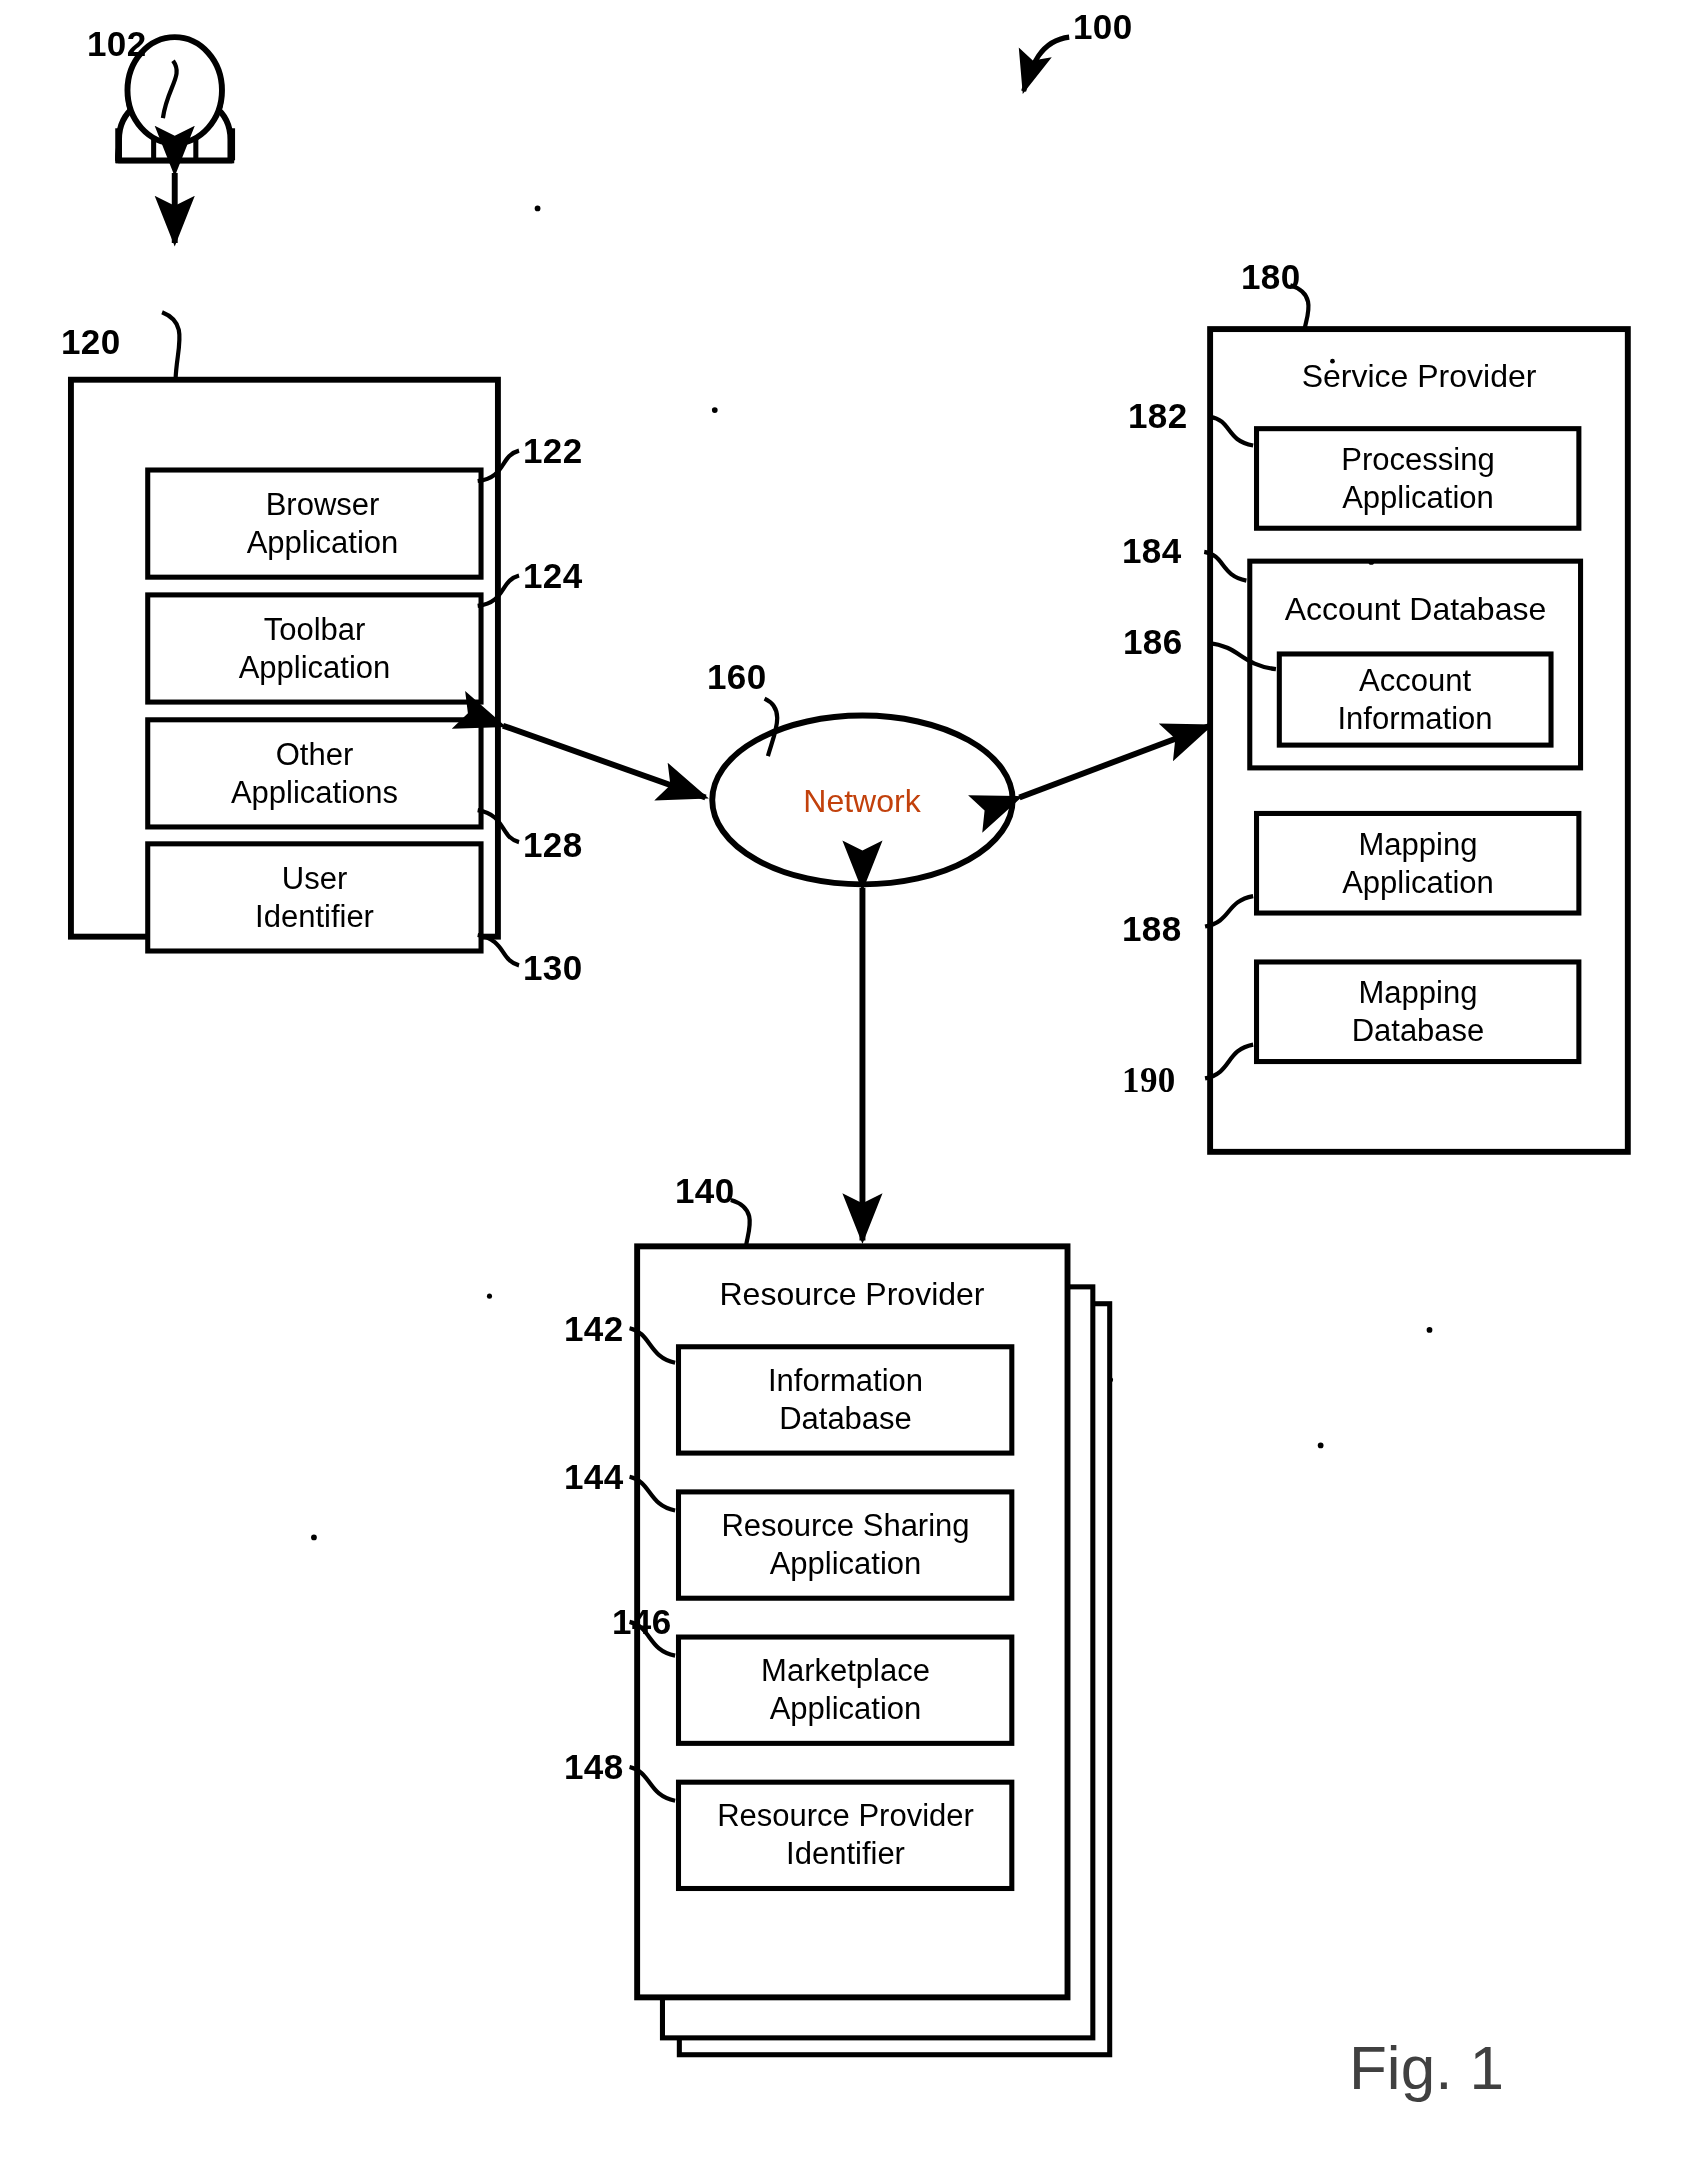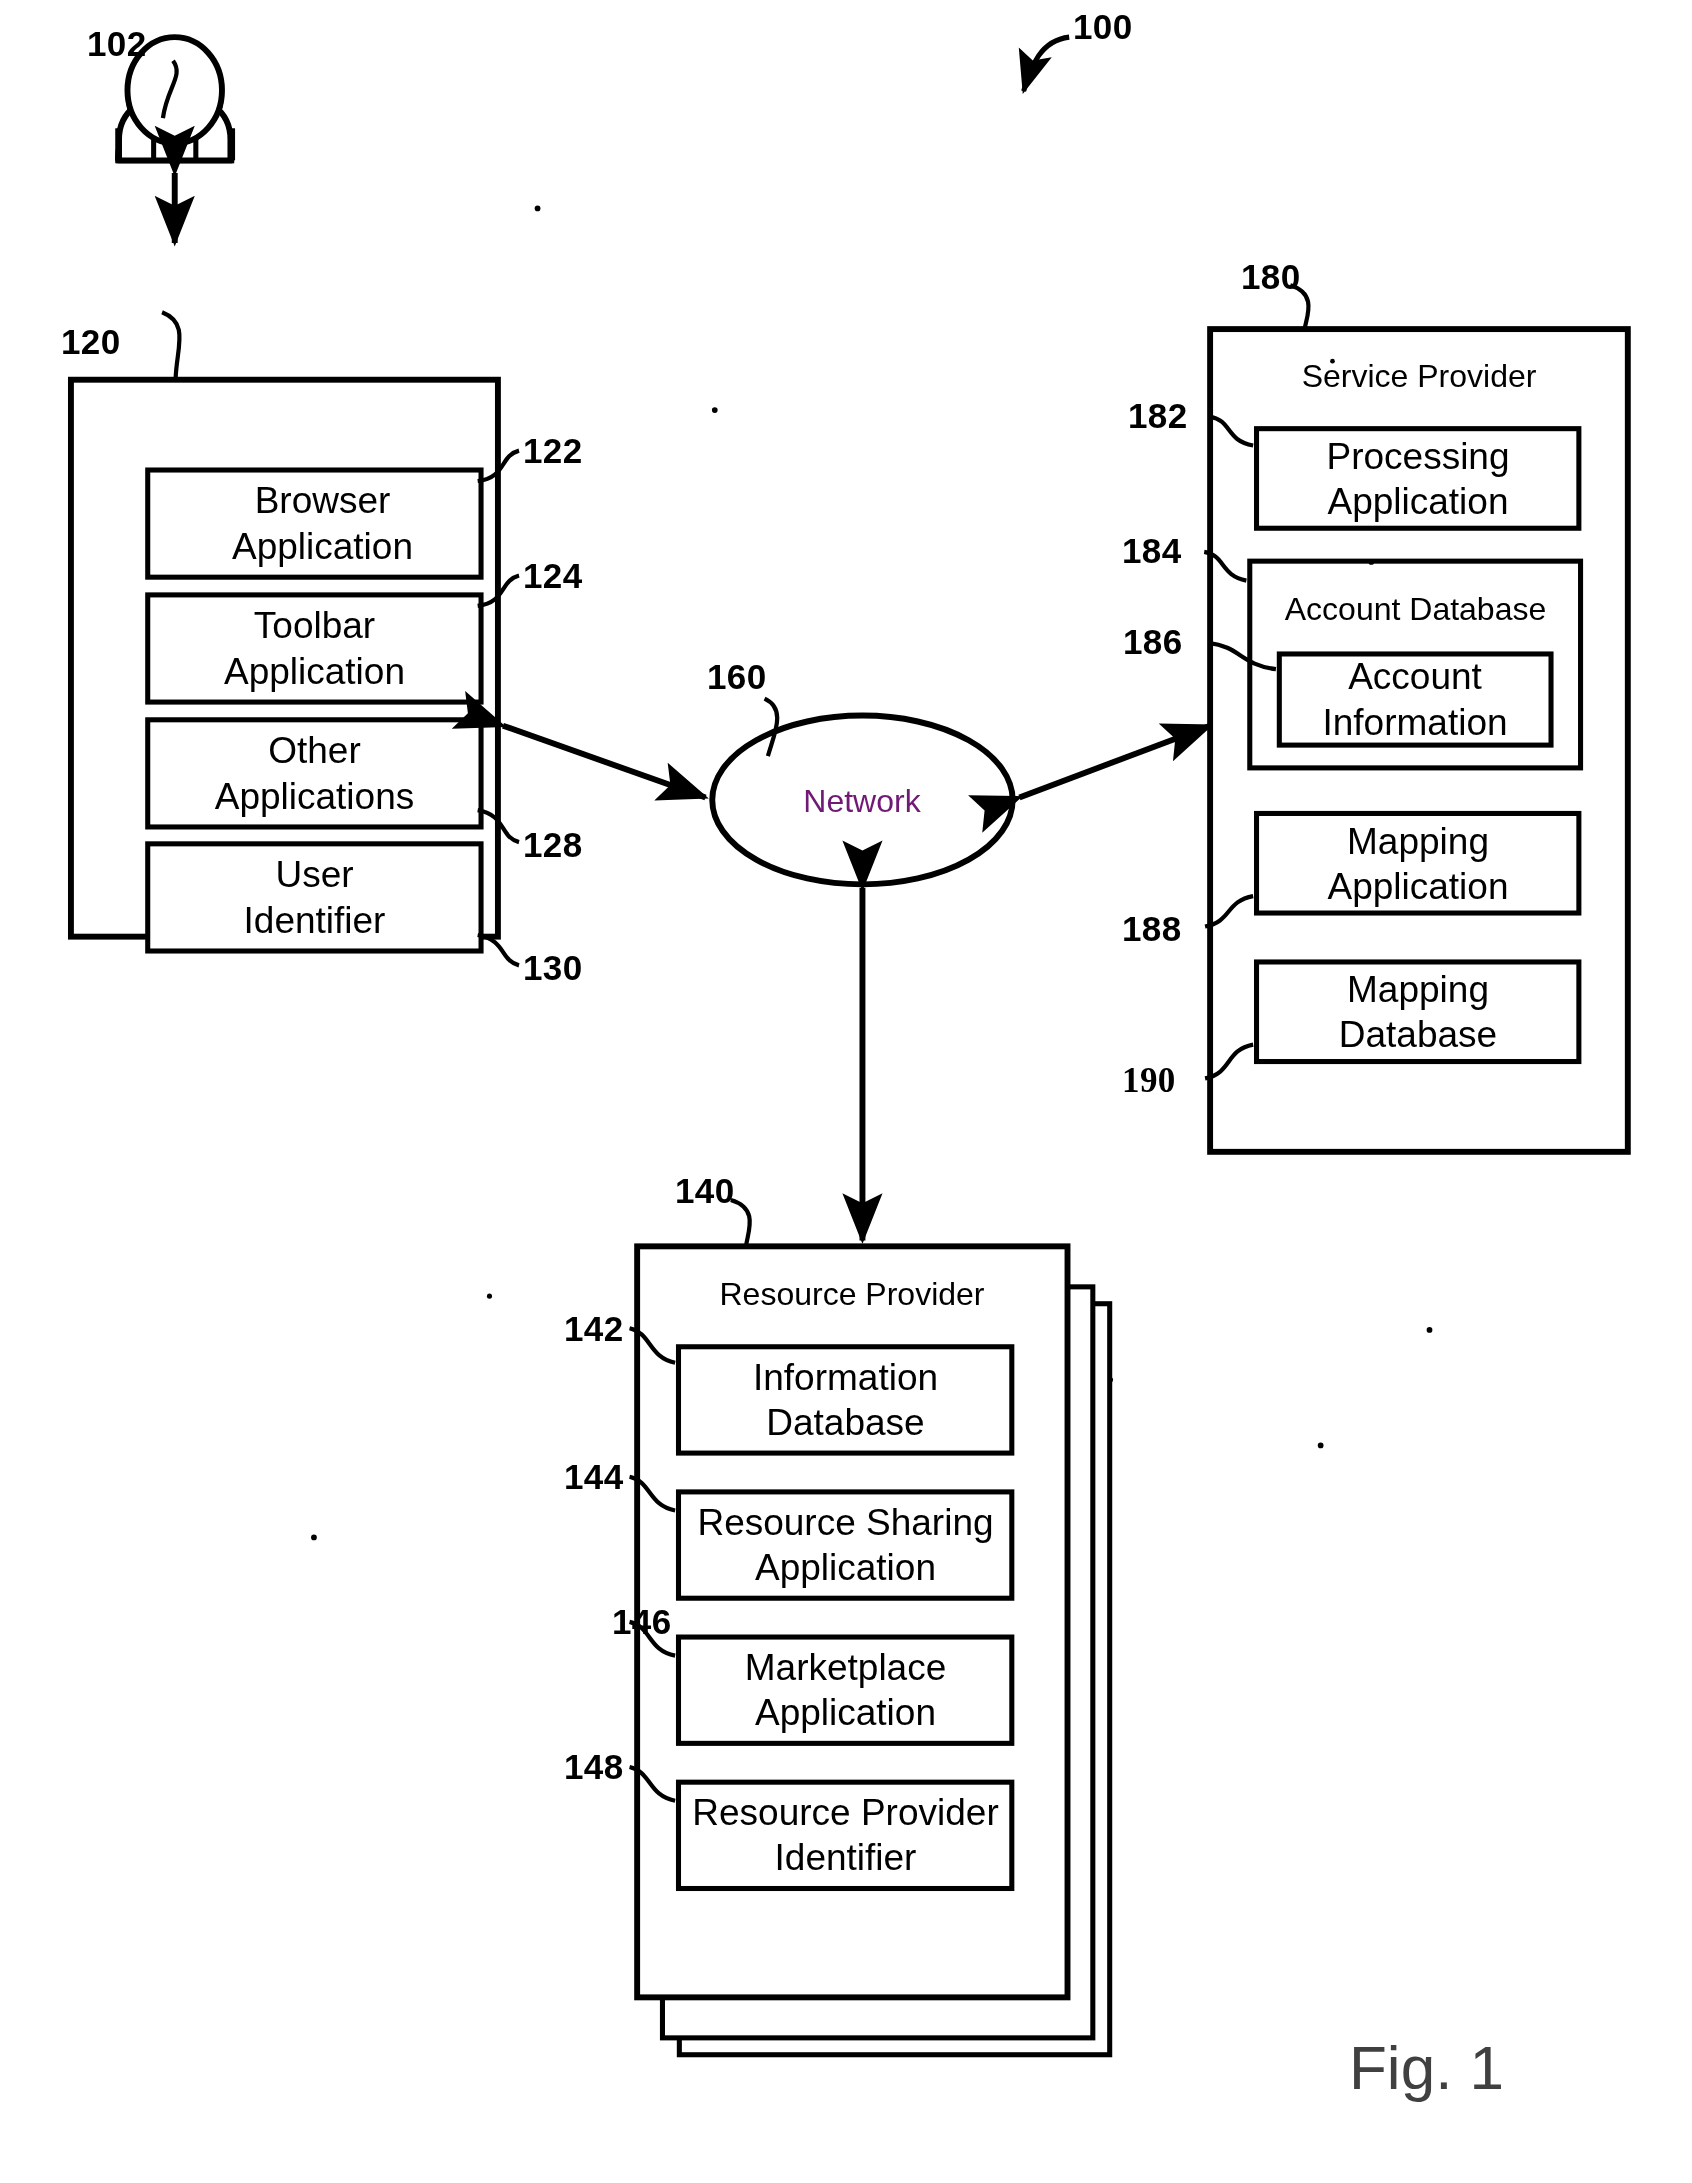--- a/index.html
+++ b/index.html
@@ -40,21 +40,21 @@
     position: absolute;
     font-size: 32px;
     font-weight: 400;
     text-align: center;
     white-space: nowrap;
     color: #000;
     font-family: "Liberation Sans", sans-serif;
   }
   .inner-label {
     position: absolute;
-    font-size: 37px;
+    font-size: 31px;
     line-height: 1.22;
     text-align: center;
     color: #000;
     font-family: "Liberation Sans", sans-serif;
     display: flex;
     flex-direction: column;
     align-items: center;
     justify-content: center;
   }
   .inner-label span { display: block; white-space: nowrap; }
@@ -64,21 +64,21 @@
     font-weight: 400;
     white-space: nowrap;
     color: #404040;
     font-family: "Liberation Sans", sans-serif;
   }
   .net-label {
     position: absolute;
     font-size: 32px;
     text-align: center;
     white-space: nowrap;
-    color: #701a75;
+    color: #c2410c;
     font-family: "Liberation Sans", sans-serif;
   }
 </style>
 </head>
 <body>
 
 <div id="figure-root">
 
   <svg class="svg-layer" viewBox="0 0 2005 2587" xmlns="http://www.w3.org/2000/svg">
     <defs>

